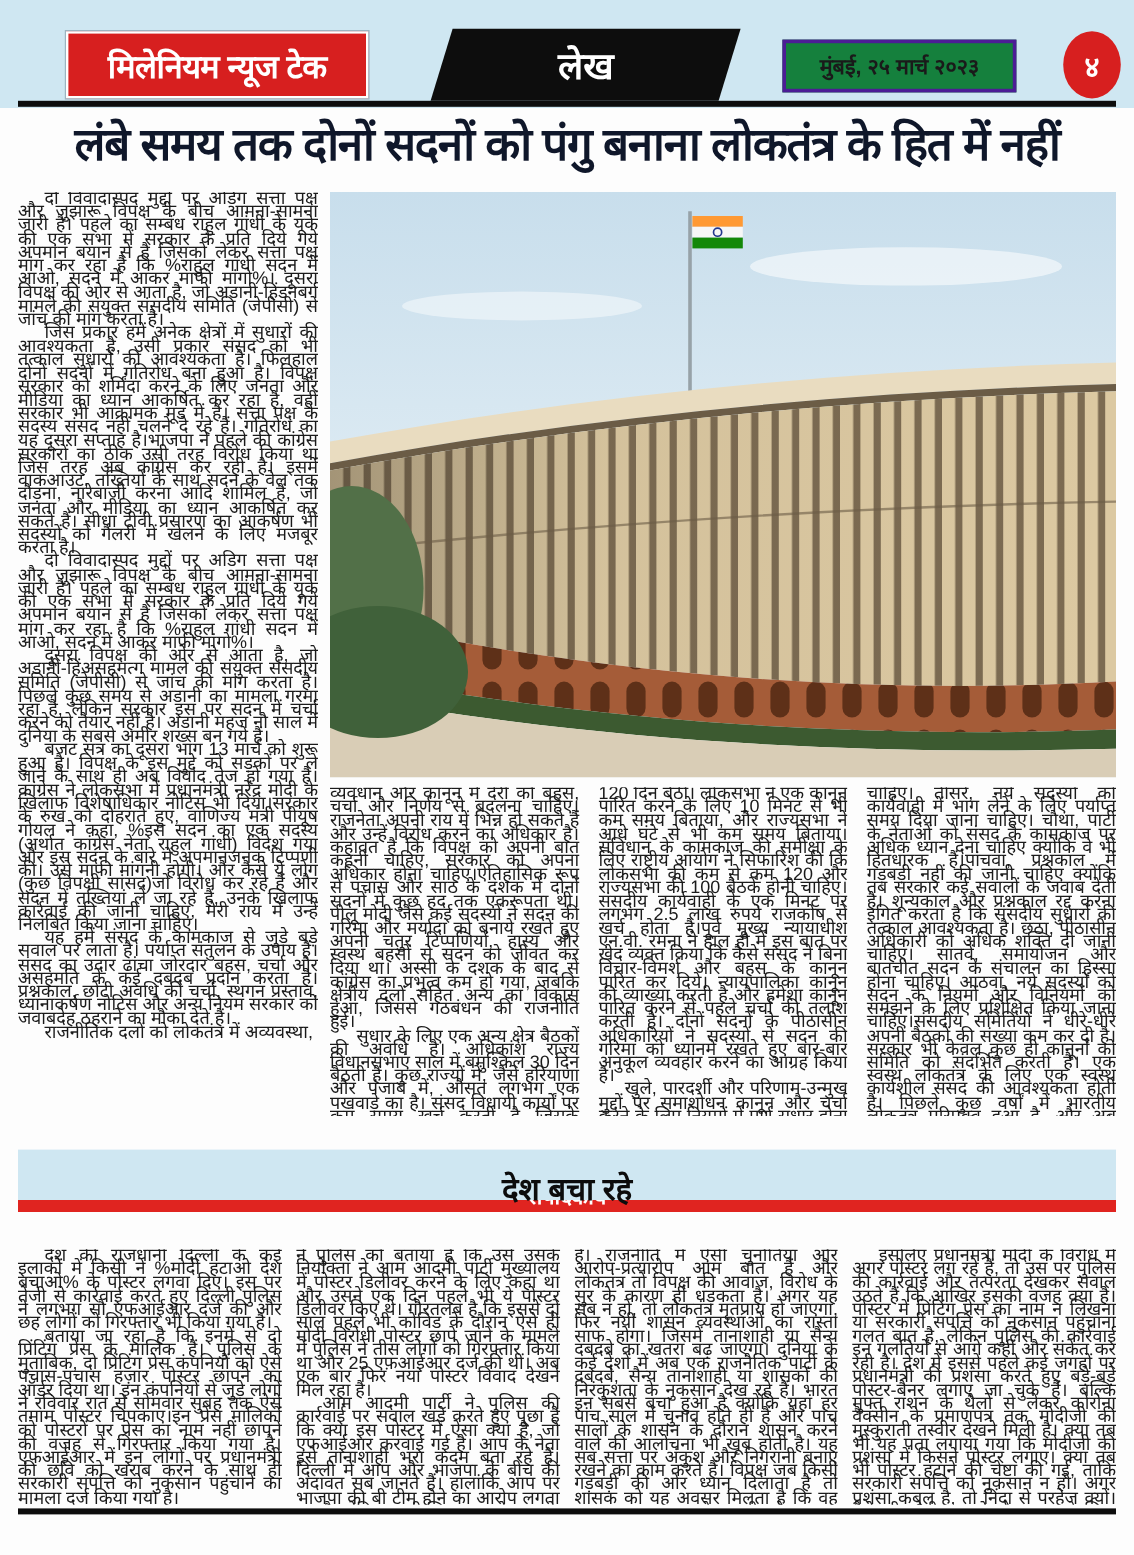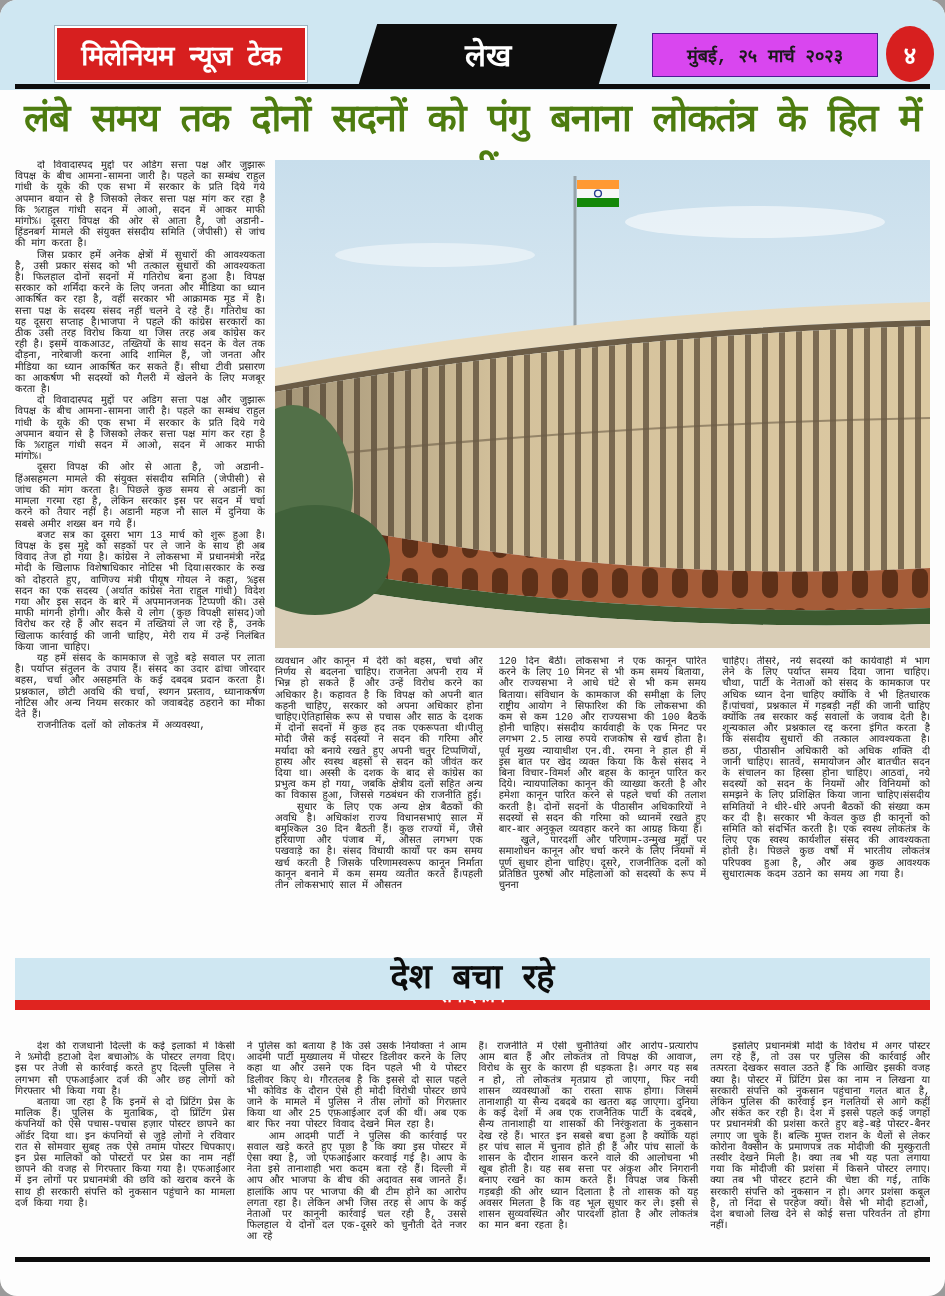--- a/index.html
+++ b/index.html
@@ -1,57 +1,57 @@
 <!DOCTYPE html>
 <html><head>
 <meta charset="utf-8">
 <style>
   html,body{margin:0;padding:0;background:#9a9a9a;}
   .page{position:relative;width:945px;height:1296px;margin:0 auto;background:#fdfdfd;
-        font-family:Liberation Mono, monospace;color:#1a1a1a;overflow:hidden;border-radius:17px;}
+        font-family:Liberation Sans, sans-serif;color:#1a1a1a;overflow:hidden;}
 
   
   .topbar{position:absolute;left:0;top:0;width:945px;height:90px;background:#cfe7f2;}
   .brand{position:absolute;left:55px;top:26px;width:252px;height:56px;background:#d71f1f;
          border:2px solid #ffffff;outline:1px solid #9db3c0;box-sizing:border-box;
          display:flex;align-items:center;justify-content:center;}
   .brand span{color:#fff;font-weight:bold;font-size:27px;letter-spacing:-.5px;white-space:nowrap;}
   .section-band{position:absolute;left:368px;top:24px;width:240px;height:60px;background:#0d0d0d;
                 transform:skewX(-17deg);display:flex;align-items:center;justify-content:center;}
   .section-band span{transform:skewX(17deg);color:#fff;font-weight:bold;font-size:31px;}
-  .date-box{position:absolute;left:652px;top:33px;width:226px;height:44px;background:#d946ef;
-            border:1px solid #4c1d95;box-sizing:border-box;display:flex;align-items:center;
+  .date-box{position:absolute;left:652px;top:33px;width:195px;height:44px;background:#15803d;
+            border:3px solid #4c1d95;box-sizing:border-box;display:flex;align-items:center;
             justify-content:center;font-weight:bold;font-size:18px;white-space:nowrap;}
   .page-num{position:absolute;left:886px;top:26px;width:48px;height:56px;background:#d71f1f;
             border-radius:50%;display:flex;align-items:center;justify-content:center;
             color:#fff;font-weight:bold;font-size:24px;}
   .header-rule{position:absolute;left:15px;top:84px;width:915px;height:5px;background:#0d0d0d;}
 
   
   .headline{position:absolute;left:15px;top:94px;width:915px;margin:0;text-align:center;
-            font-size:38px;line-height:54px;font-weight:bold;color:#4d7c0f;letter-spacing:-1px;
+            font-size:38px;line-height:54px;font-weight:bold;color:#0f172a;letter-spacing:-1px;
             font-stretch:condensed;}
 
   
   .main{position:absolute;left:15px;top:160px;width:915px;height:770px;display:flex;gap:10px;}
-  .col{font-size:10px;line-height:11.2px;text-align:justify;overflow:hidden;}
+  .col{font-size:15px;line-height:11.2px;text-align:justify;overflow:hidden;}
   .col p{margin:0;text-indent:22px;}
   .col p.cont{text-indent:0;}
   .col-left{width:250px;flex:0 0 250px;}
   .right-wrap{flex:1;display:flex;flex-direction:column;}
   .photo{margin:0 0 8px 0;width:655px;height:488px;}
   .photo svg{display:block;width:655px;height:488px;}
   .subcols{display:flex;gap:16px;height:274px;}
   .subcols .col{flex:1;}
 
   
   .ed-kicker{position:absolute;left:15px;top:984px;width:915px;height:26px;background:#e02420;
              color:#fff;text-align:center;font-weight:bold;font-size:18px;line-height:26px;}
   .ed-title-band{position:absolute;left:15px;top:958px;width:915px;height:42px;background:#cfe7f2;}
-  .ed-title-band h2{margin:0;text-align:center;font-size:34px;line-height:42px;font-weight:bold;color:#0c0c0c;}
+  .ed-title-band h2{margin:12px;text-align:center;font-size:26px;line-height:42px;font-weight:bold;color:#0c0c0c;}
   .ed-body{position:absolute;left:15px;top:1006px;width:915px;height:248px;display:flex;gap:12px;}
   .ed-body .col{flex:1;margin-top:35px;}
   .bottom-rule{position:absolute;left:15px;top:1257px;width:915px;height:5px;background:#0d0d0d;}
 </style>
 </head>
 <body>
 
 <div class="page">
 
   <header class="topbar">

